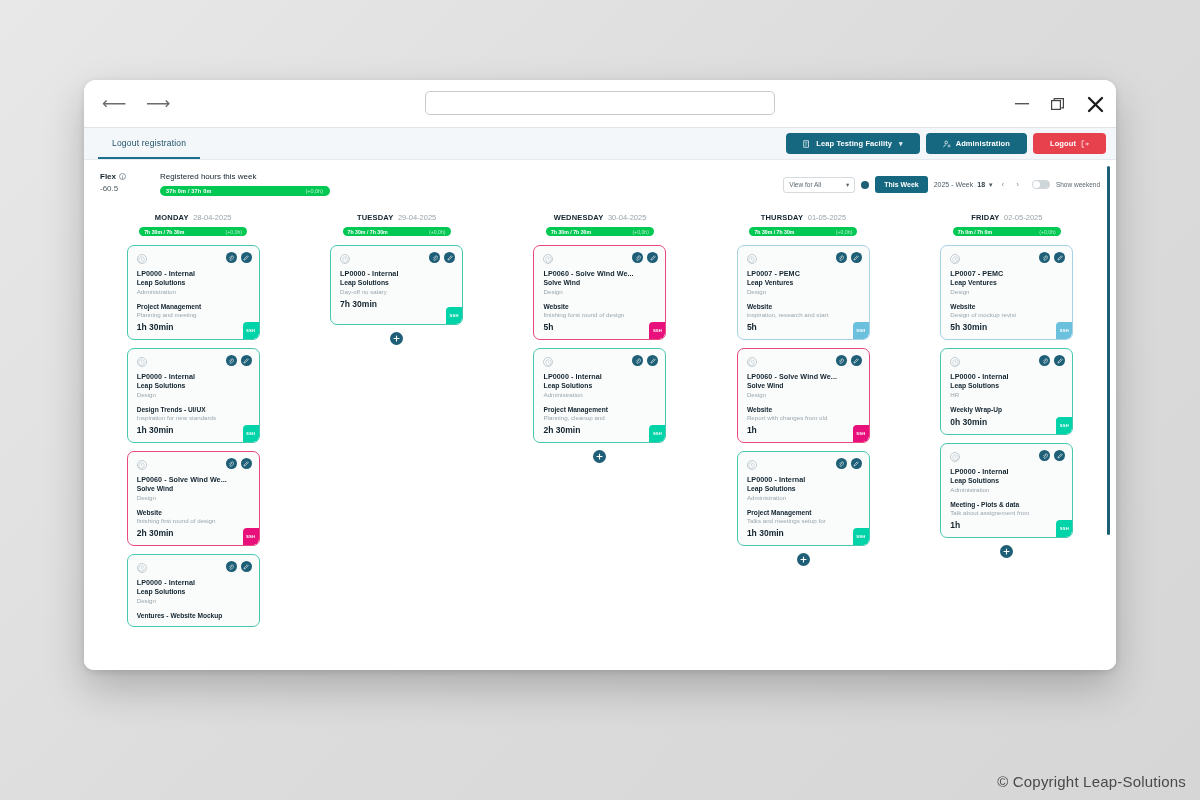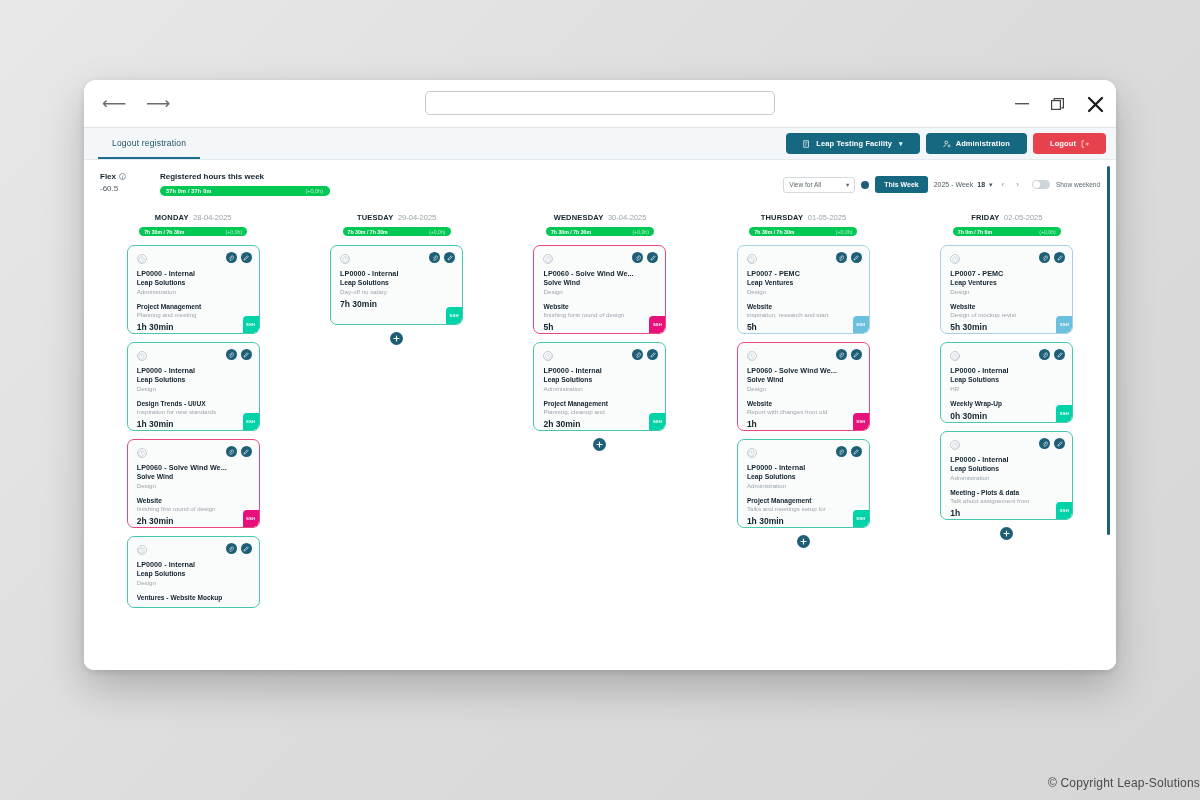--- a/index.html
+++ b/index.html
@@ -116,21 +116,21 @@
   }
   .flexbox { width: 52px; flex: 0 0 auto; }
   .flex-label { font-size: 8px; font-weight: 700; color: #12232e; display:flex; align-items:center; gap:3px;}
   .flex-val { font-size: 8px; color: #4c5a63; margin-top: 3px;}
   .info-dot {
     width: 7px; height: 7px; border-radius: 50%;
     border: 1px solid #8a969d; color:#8a969d;
     font-size: 5.5px; line-height: 6px; text-align:center; display:inline-block;
   }
   .hoursblock { flex: 0 0 auto; margin-left: 8px; width: 170px; }
-  .hours-title { font-size: 8px; font-weight: 700; color: #12232e; }
+  .hours-title { font-size: 8px; font-weight: 400; color: #12232e; }
   .progress {
     margin-top: 5px; height: 10px; border-radius: 6px;
     background: #00c853; position: relative; overflow: hidden;
     display:flex; align-items:center;
   }
   .progress .p-left { font-size: 5.5px; color: #fff; font-weight: 700; margin-left: 6px; letter-spacing:.2px;}
   .progress .p-right { font-size: 5.5px; color: #bdf1cd; position: absolute; right: 7px; }
 
   .toolbar-right {
     position: absolute; right: 16px; top: 16px;
@@ -193,21 +193,21 @@
   .day-pill .dp-l { font-size: 5.2px; color:#fff; font-weight:700; }
   .day-pill .dp-r { font-size: 5.2px; color:#b6edc7; }
 
   .cards { width: 133px; display: flex; flex-direction: column; gap: 8px; padding-top: 6px;}
 
   .card {
     position: relative;
     background: #fafcfc;
     border-radius: 7px;
     border: 1.3px solid #45c7b0;
-    padding: 8px 9px 1px 9px;
+    padding: 8px 9px 7px 9px;
     overflow: hidden;
     min-height: 72px;
     cursor: pointer;
   }
   .card.pink   { border-color: #e8487f; }
   .card.blue   { border-color: #a7d2e6; }
   .card.teal   { border-color: #45c7b0; }
 
   .card-clock {
     width: 10px; height: 10px; border-radius: 50%;
@@ -252,22 +252,22 @@
   .vscroll {
     position: absolute; right: 6px; top: 6px; bottom: 6px;
     width: 3px; border-radius: 2px; background: #ffffff;
   }
   .vscroll .thumb {
     position:absolute; left:0; top:0; width:3px; height: 74%;
     background: #1e5f77; border-radius:2px;
   }
 
   .copyright {
-    position: absolute; right: 0; bottom: 10px;
-    font-size: 12px; color: #4a4a4a;
+    position: absolute; right: 14px; bottom: 10px;
+    font-size: 15px; color: #4a4a4a;
     letter-spacing: .2px;
   }
   svg { display:block; }
 </style>
 </head>
 <body>
 
 <div id="page">
 
   <div class="window">

